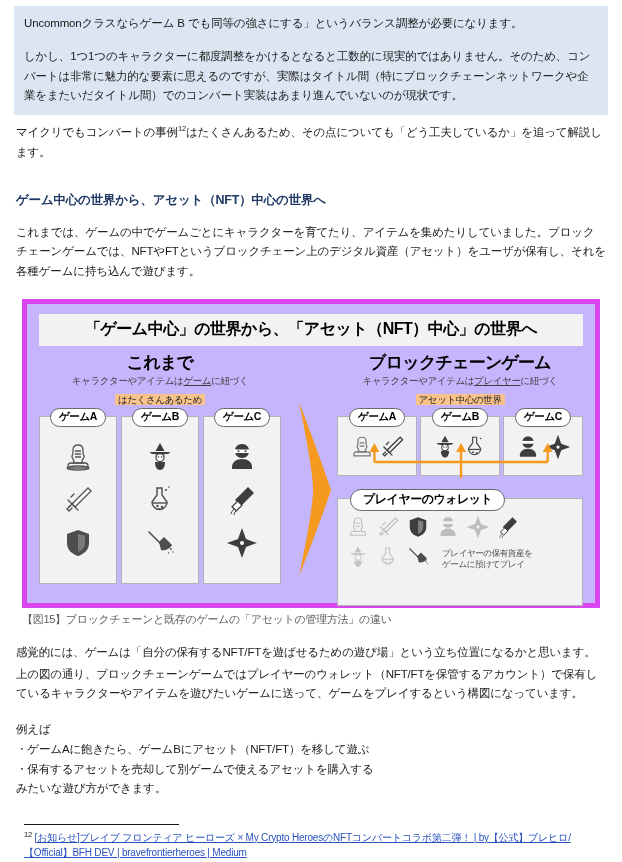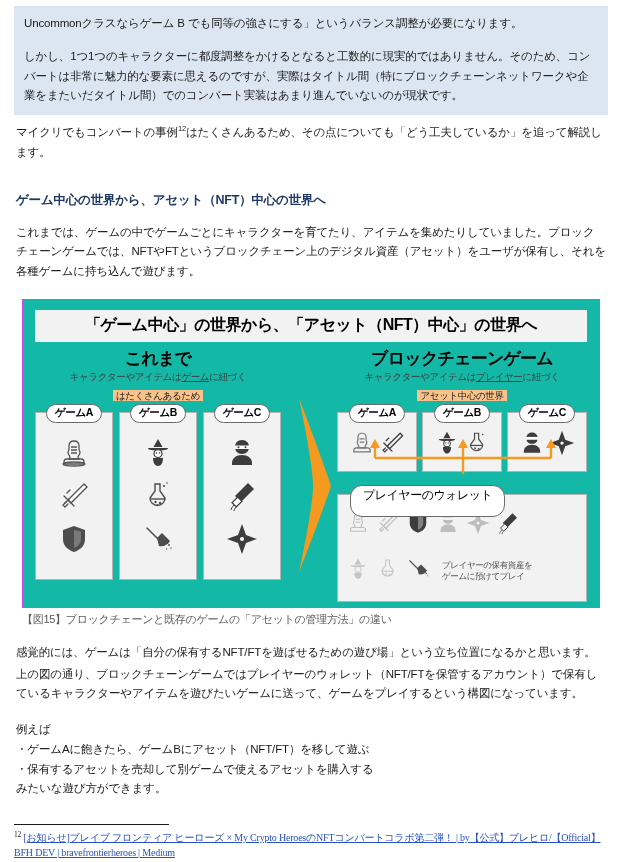--- a/index.html
+++ b/index.html
@@ -56,23 +56,23 @@
     letter-spacing: -0.2px;
     margin: 22px 0 7px 2px;
   }
   .section-head b { font-weight: 700; }
 
   
   .figure-wrap {
     margin: 10px 0 0 8px;
     width: 578px;
     height: 309px;
-    border: 1px solid #d946ef;
+    border: 5px solid #d946ef;
     box-sizing: border-box;
-    background: #14b8a6;
+    background: #c4b5fd;
     position: relative;
   }
   .fig-title {
     background: #f2f2f2;
     margin: 10px 12px 0 12px;
     height: 32px;
     display: flex;
     align-items: center;
     justify-content: center;
     font-size: 16px;
@@ -179,34 +179,34 @@
     height: 108px;
     padding: 16px 8px 0 8px;
   }
   .wallet-pill {
     position: absolute;
     top: -10px;
     left: 12px;
     background: #ffffff;
     border: 1.4px solid #6b6b6b;
     border-radius: 12px;
-    padding: 1px 12px 12px 12px;
+    padding: 1px 12px 2px 12px;
     font-size: 12px;
-    font-weight: 400;
+    font-weight: 700;
     letter-spacing: -0.5px;
     white-space: nowrap;
     color: #000;
   }
   .wallet-grid-row {
     display: flex;
     align-items: center;
     gap: 6px;
     justify-content: flex-start;
   }
-  .wallet-grid-row + .wallet-grid-row { margin-top: 18px; }
+  .wallet-grid-row + .wallet-grid-row { margin-top: 2px; }
   .wallet-note {
     font-size: 8.5px;
     color: #4a4a4a;
     line-height: 1.25;
     letter-spacing: -0.4px;
     margin-left: 6px;
   }
 
   .connector-svg {
     position: absolute;
@@ -230,24 +230,23 @@
     line-height: 1.72;
     letter-spacing: -0.15px;
     margin: 2px 0 0 2px;
   }
   .after-para.gap { margin-top: 16px; }
   .list-line { margin: 0; }
 
   
   .footnote-area {
     position: absolute;
-    left: 14px;
+    left: 24px;
     bottom: 8px;
     width: 594px;
-    font-family: Liberation Serif, serif;
   }
   .fn-rule {
     width: 155px;
     height: 0;
     border-top: 1px solid #1a1a1a;
     margin-bottom: 5px;
   }
   .fn-text {
     font-size: 10px;
     line-height: 1.45;

